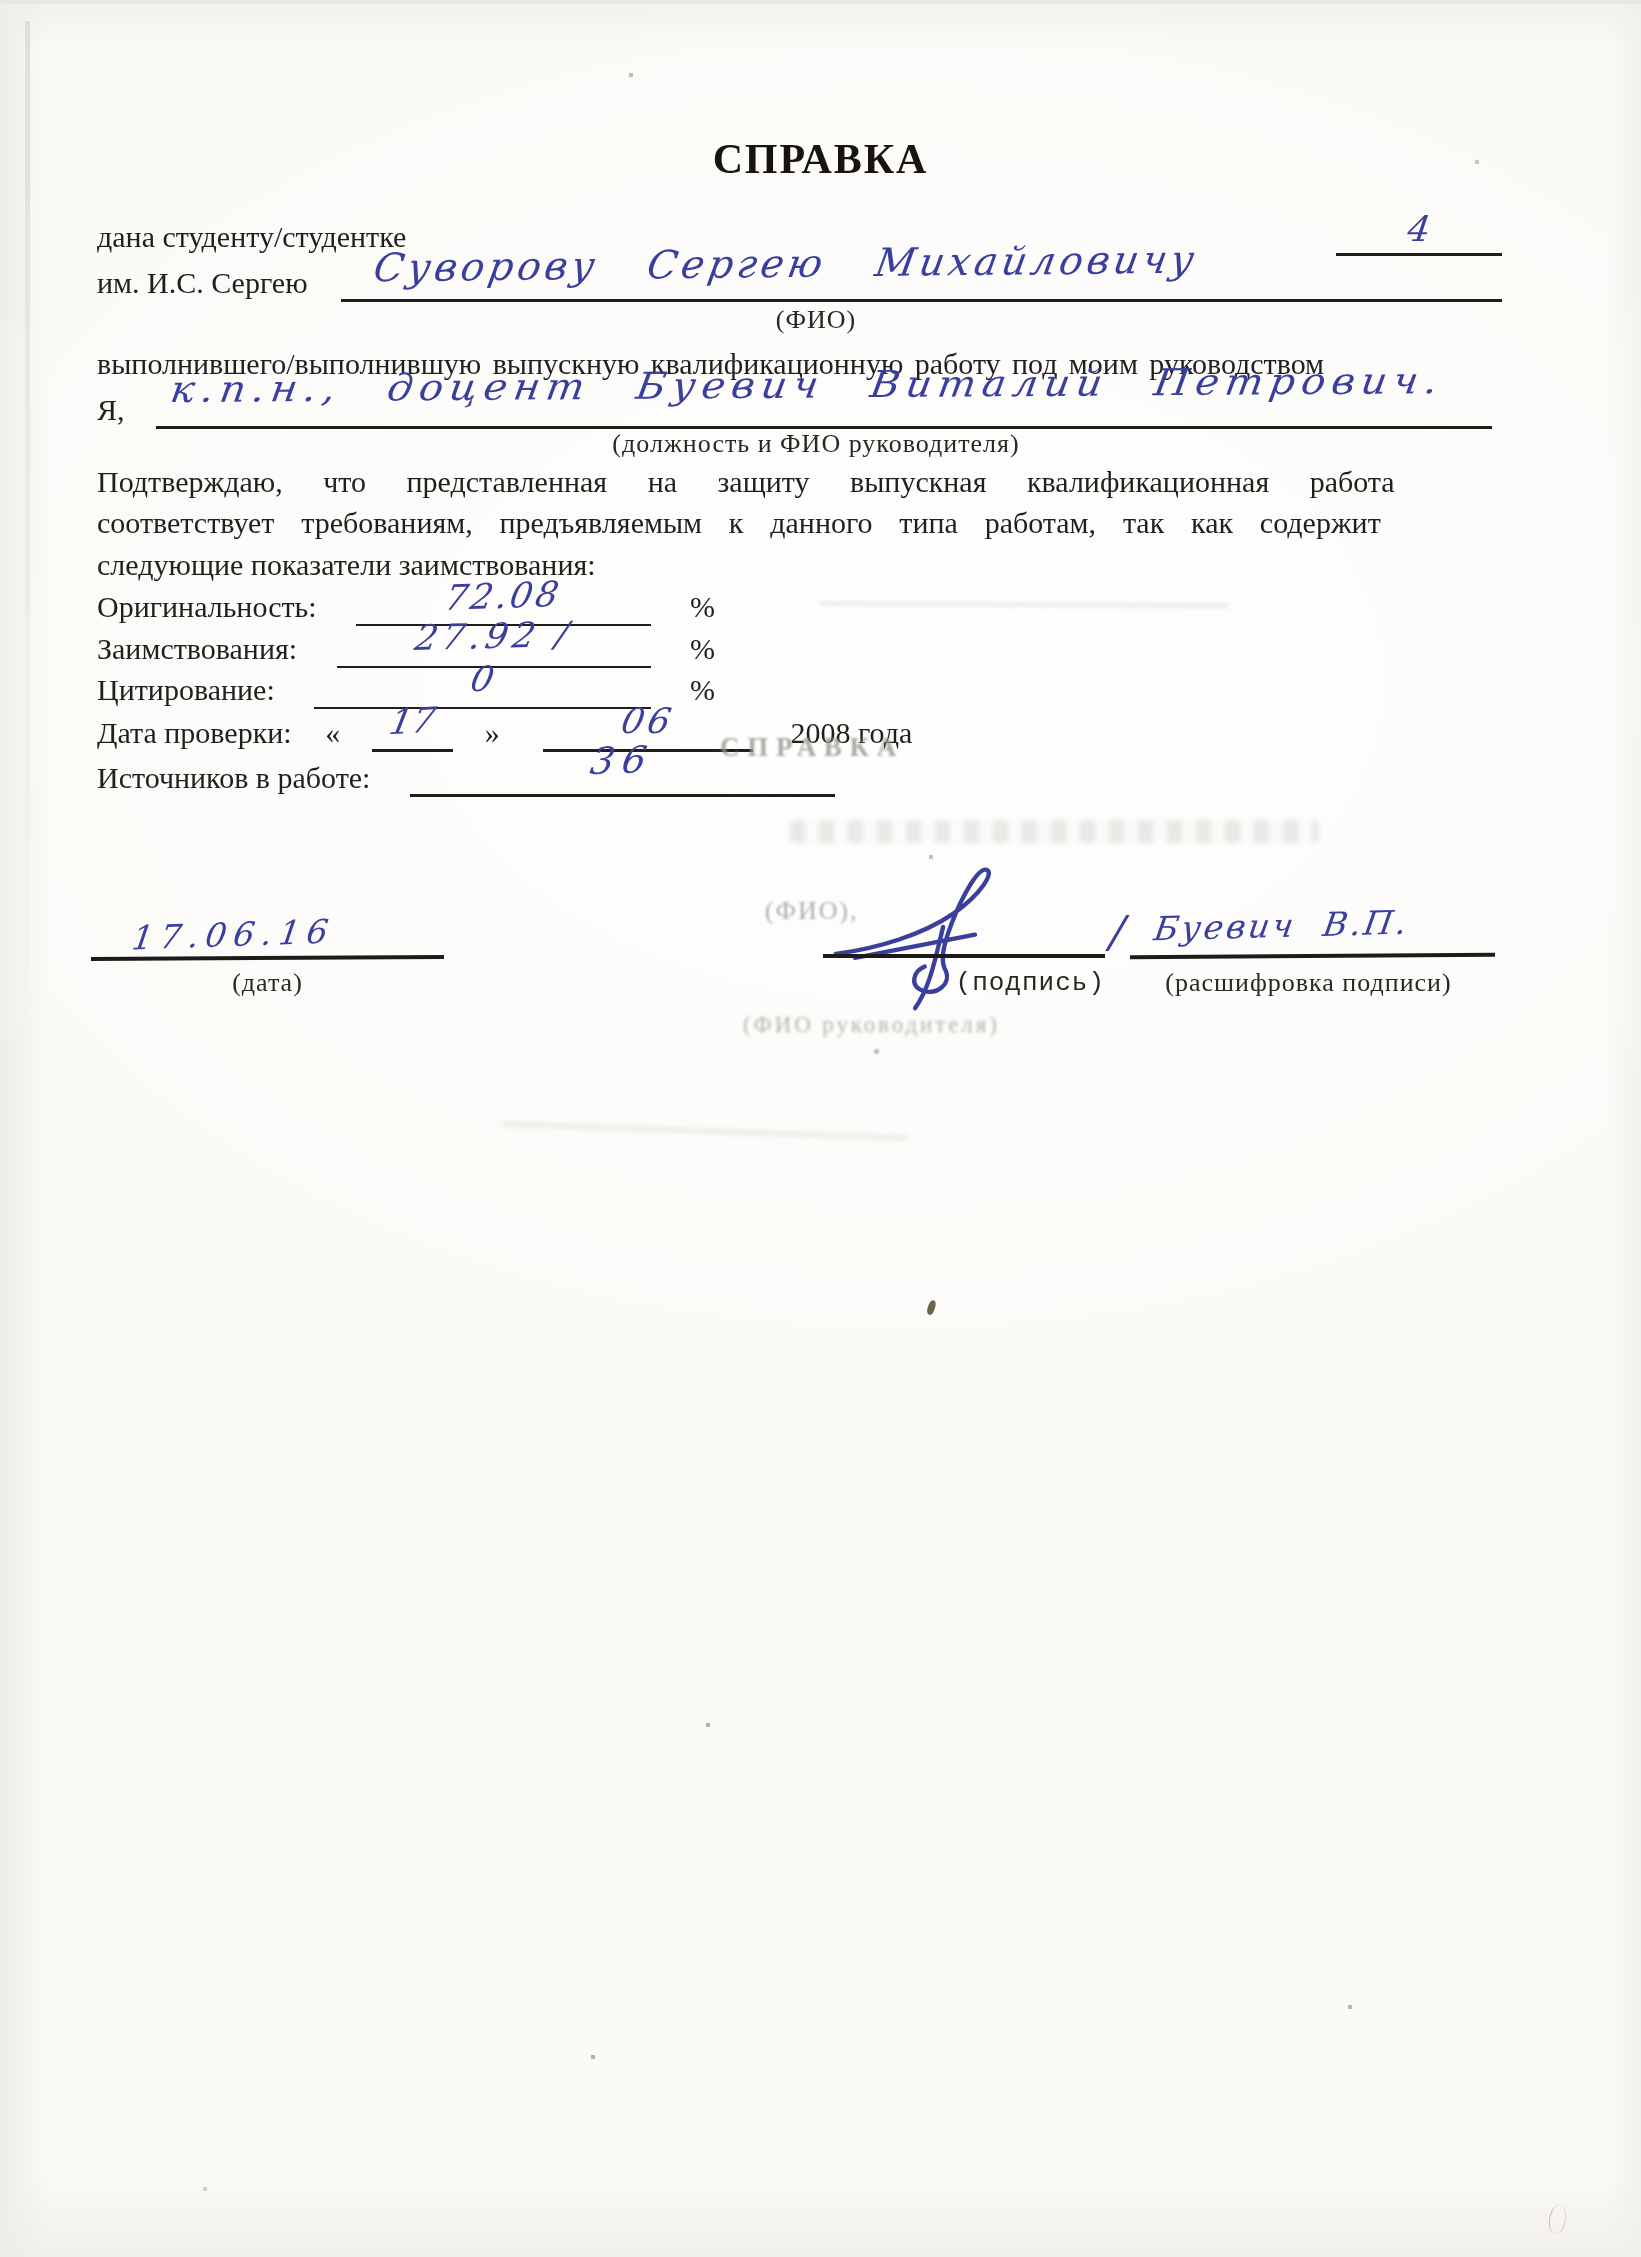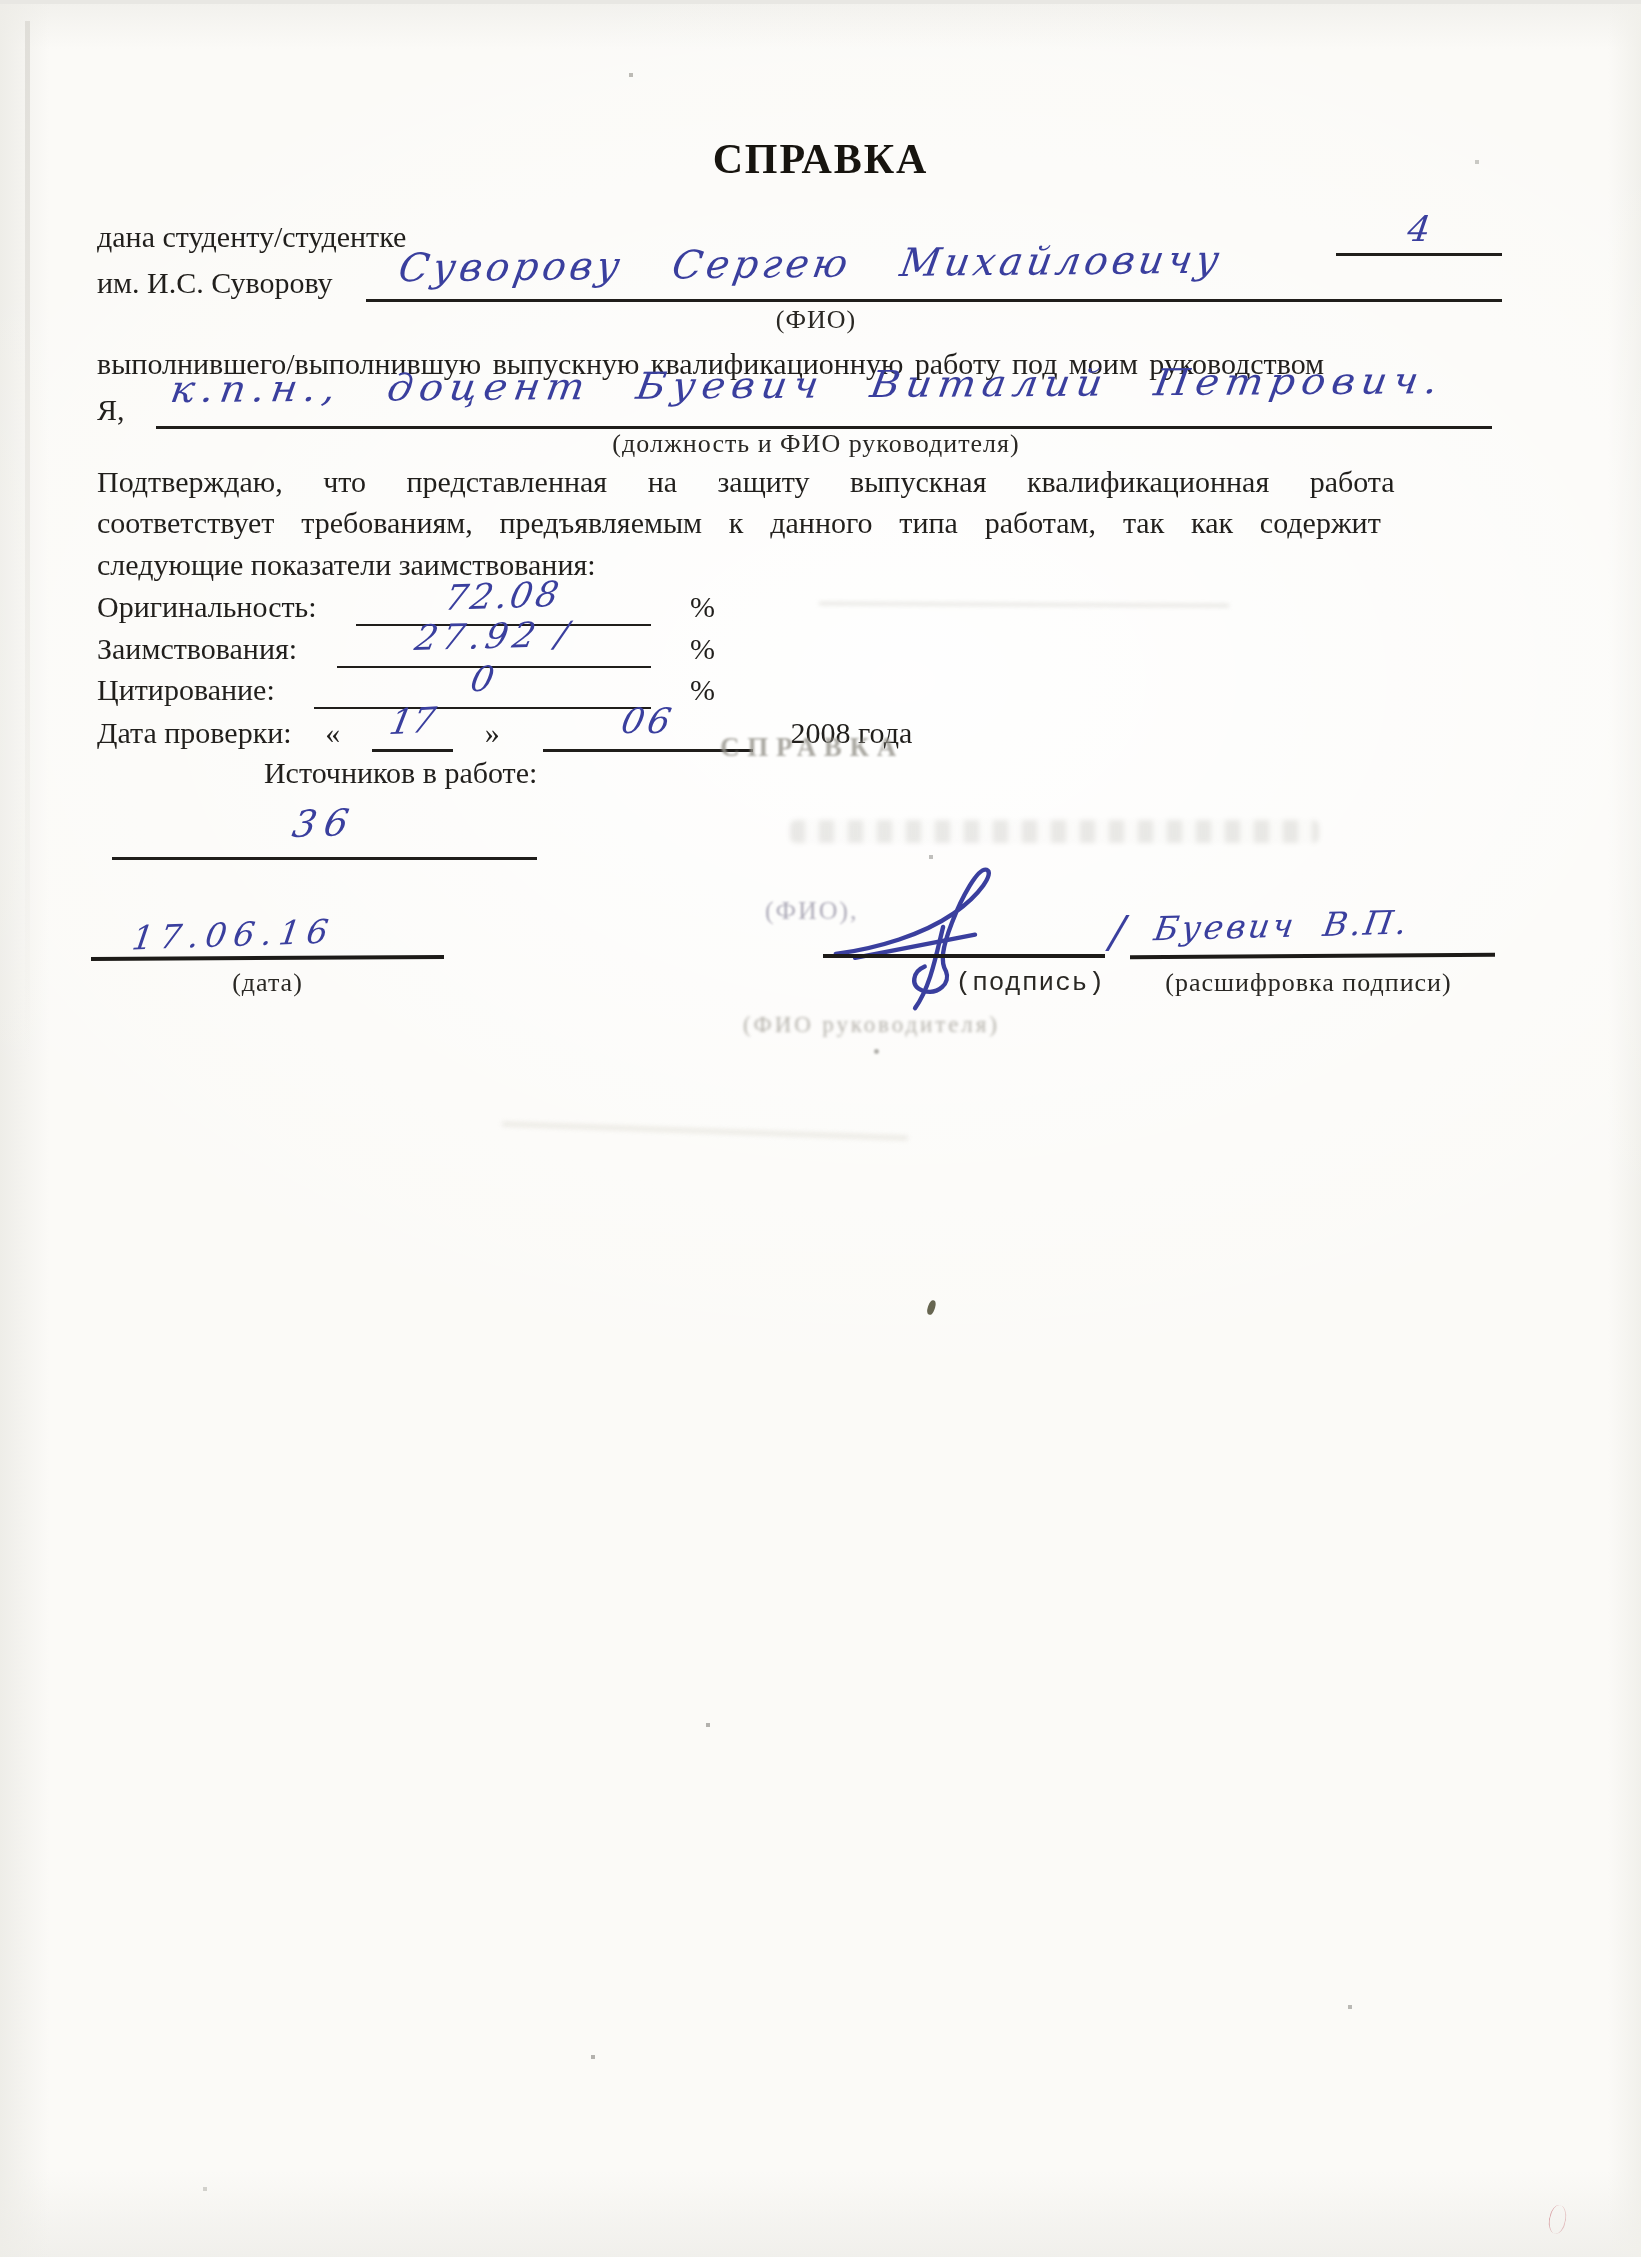--- a/index.html
+++ b/index.html
@@ -74,21 +74,21 @@
   <div class="abs title" style="left:0;top:131px;width:1641px;text-align:center;">СПРАВКА</div>
 
   <div class="abs print row" style="left:97px;top:212px;width:1405px;justify-content:space-between;">
     <span>дана студенту/студентке</span>
     <span class="blank" style="width:166px;height:37px;">
       <span class="hand hand-center" style="top:-5.8px;font-size:35px;">4</span>
     </span>
   </div>
 
   <div class="abs print row" style="left:97px;top:253px;width:1405px;">
-    <span style="white-space:nowrap;">им. И.С. Суворову</span>
+    <span style="white-space:nowrap;">им. И.С. Сергею</span>
     <span class="blank" style="flex:1;height:42px;margin-left:9.7px;">
       <span class="hand" style="position:absolute;left:34px;top:-13.5px;font-size:39px;letter-spacing:3.9px;word-spacing:33px;transform:skewX(-10deg) rotate(-0.6deg);">Суворову Сергею Михайловичу</span>
     </span>
   </div>
 
   <div class="abs caption" style="left:0;top:301px;width:1632px;text-align:center;">(ФИО)</div>
 
   <div class="abs print" style="left:97px;top:340px;width:1419px;white-space:nowrap;word-spacing:3.9px;">выполнившего/выполнившую выпускную квалификационную работу под моим руководством</div>
 
   <div class="abs print row" style="left:97px;top:378px;width:1395px;">
@@ -134,21 +134,21 @@
     <span class="blank" style="width:81px;height:39px;margin:0 7.7px;">
       <span class="hand hand-center" style="top:-7.7px;font-size:35px;transform:skewX(-14deg) rotate(-3deg);">17</span>
     </span>
     <span>»</span>
     <span class="blank" style="width:210px;height:39px;margin:0 13.5px 0 19.3px;">
       <span class="hand hand-center" style="top:-7.7px;font-size:35px;letter-spacing:3.9px;transform:skewX(-12deg);">06</span>
     </span>
     <span>2008 года</span>
   </div>
 
-  <div class="abs print row" style="left:97px;top:749px;flex-direction:column;">
+  <div class="abs print row" style="left:97px;top:749px;">
     <span>Источников в работе:</span>
     <span class="blank" style="width:425px;height:41px;margin-left:15.4px;">
       <span class="hand hand-center" style="top:-11.6px;font-size:37px;letter-spacing:7.7px;transform:skewX(-12deg) rotate(-2deg);">36</span>
     </span>
   </div>
 
   <div class="abs bleed" style="left:720px;top:728px;font-size:27px;font-weight:bold;letter-spacing:7.7px;">СПРАВКА</div>
   <div class="abs" style="left:819px;top:599px;width:410px;height:2.9px;background:#cfcdc6;filter:blur(1.9px);opacity:.55;transform:rotate(.3deg);"></div>
   <div class="abs smudge-band" style="left:790px;top:816px;width:529px;height:23px;"></div>
 

